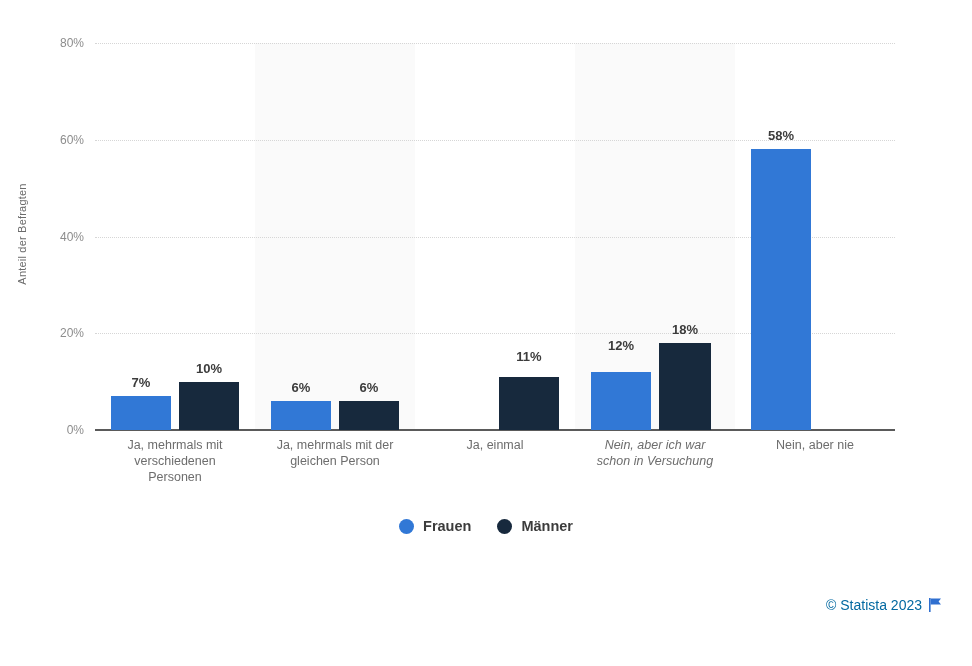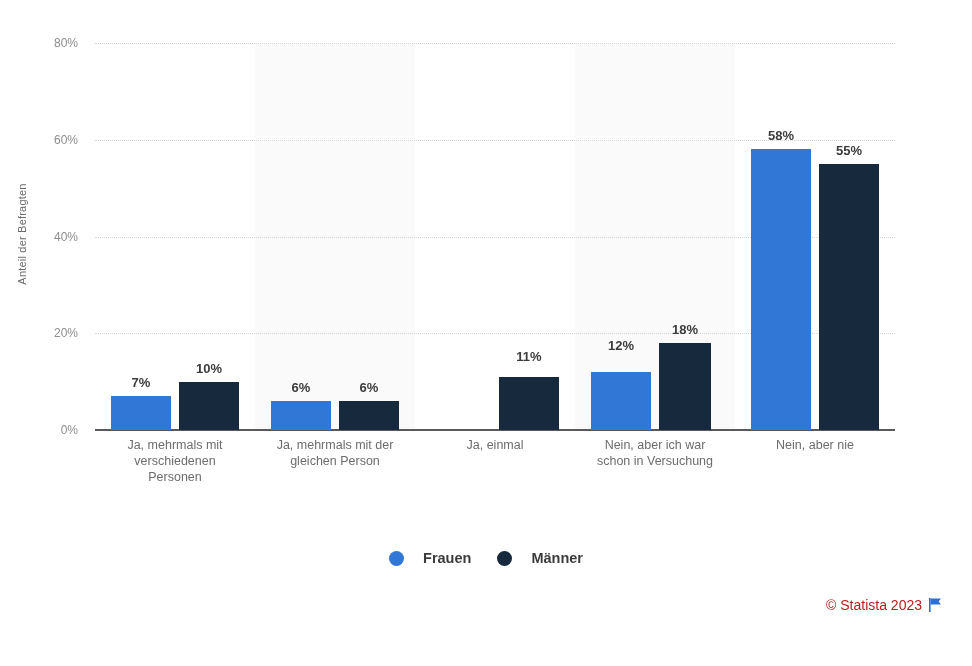--- a/index.html
+++ b/index.html
@@ -67,21 +67,21 @@
     left: 0;
     width: 100%;
     bottom: -1px;
     height: 0;
     border-top: 2px solid #5a5a5a;
   }
 
   .y-tick-label {
     position: absolute;
     right: 100%;
-    margin-right: 17px;
+    margin-right: 11px;
     transform: translateY(-50%);
     font-size: 12px;
     color: #8d8d8d;
     white-space: nowrap;
   }
 
   .bar-wrap {
     position: absolute;
     bottom: 0;
   }
@@ -123,22 +123,21 @@
     top: 518px;
     width: 972px;
     display: flex;
     justify-content: center;
     align-items: center;
     gap: 26px;
   }
   .legend-item {
     display: flex;
     align-items: center;
-    gap: 19px;
-    margin-top: 32px;
+    gap: 9px;
   }
   .legend-dot {
     width: 15px;
     height: 15px;
     border-radius: 50%;
     display: block;
   }
   .legend-dot.frauen  { background: #3178d6; }
   .legend-dot.maenner { background: #17293d; }
   .legend-text {
@@ -150,21 +149,21 @@
 
   
   .footer {
     position: absolute;
     right: 30px;
     top: 597px;
     display: flex;
     align-items: center;
     gap: 7px;
     font-size: 14px;
-    color: #b91c1c;
+    color: #0369a1;
   }
   .flag-icon { display: block; }
 </style>
 </head>
 <body>
 
 <div id="chart-root">
 
   <div class="y-axis-title">Anteil der Befragten</div>
 
@@ -207,40 +206,36 @@
         <div class="bar-label" style="bottom: 77px;">12%</div>
       </div>
       <div class="bar-wrap" style="left: 564px; width: 52px; height: 113.075px;">
         <div class="bar maenner" style="height: 87.075px;"></div>
         <div class="bar-label" style="bottom: 93.075px;">18%</div>
       </div>
       <div class="bar-wrap" style="left: 656px; width: 60px; height: 306.575px;">
         <div class="bar frauen" style="height: 280.575px;"></div>
         <div class="bar-label" style="bottom: 286.575px;">58%</div>
       </div>
-      <div class="bar-wrap" style="left: 724px; width: 60px; height: 292.062px;">
-        <div class="bar maenner" style="height: 266.062px;"></div>
-        <div class="bar-label" style="bottom: 272.062px;">55%</div>
-      </div>
     </div>
 
   <div id="category-labels">
       <div class="cat-label" style="left: 95px; width: 160px;">
         <span>Ja, mehrmals mit</span>
         <span>verschiedenen</span>
         <span>Personen</span>
       </div>
       <div class="cat-label" style="left: 255px; width: 160px;">
         <span>Ja, mehrmals mit der</span>
         <span>gleichen Person</span>
       </div>
       <div class="cat-label" style="left: 415px; width: 160px;">
         <span>Ja, einmal</span>
       </div>
-      <div class="cat-label" style="left: 575px; width: 160px;">
+      <div class="cat-label" style="left: 575px; width: 160px; font-style: italic;">
         <span>Nein, aber ich war</span>
         <span>schon in Versuchung</span>
       </div>
       <div class="cat-label" style="left: 735px; width: 160px;">
         <span>Nein, aber nie</span>
       </div>
     </div>
 
   <div class="legend">
     <div class="legend-item">

